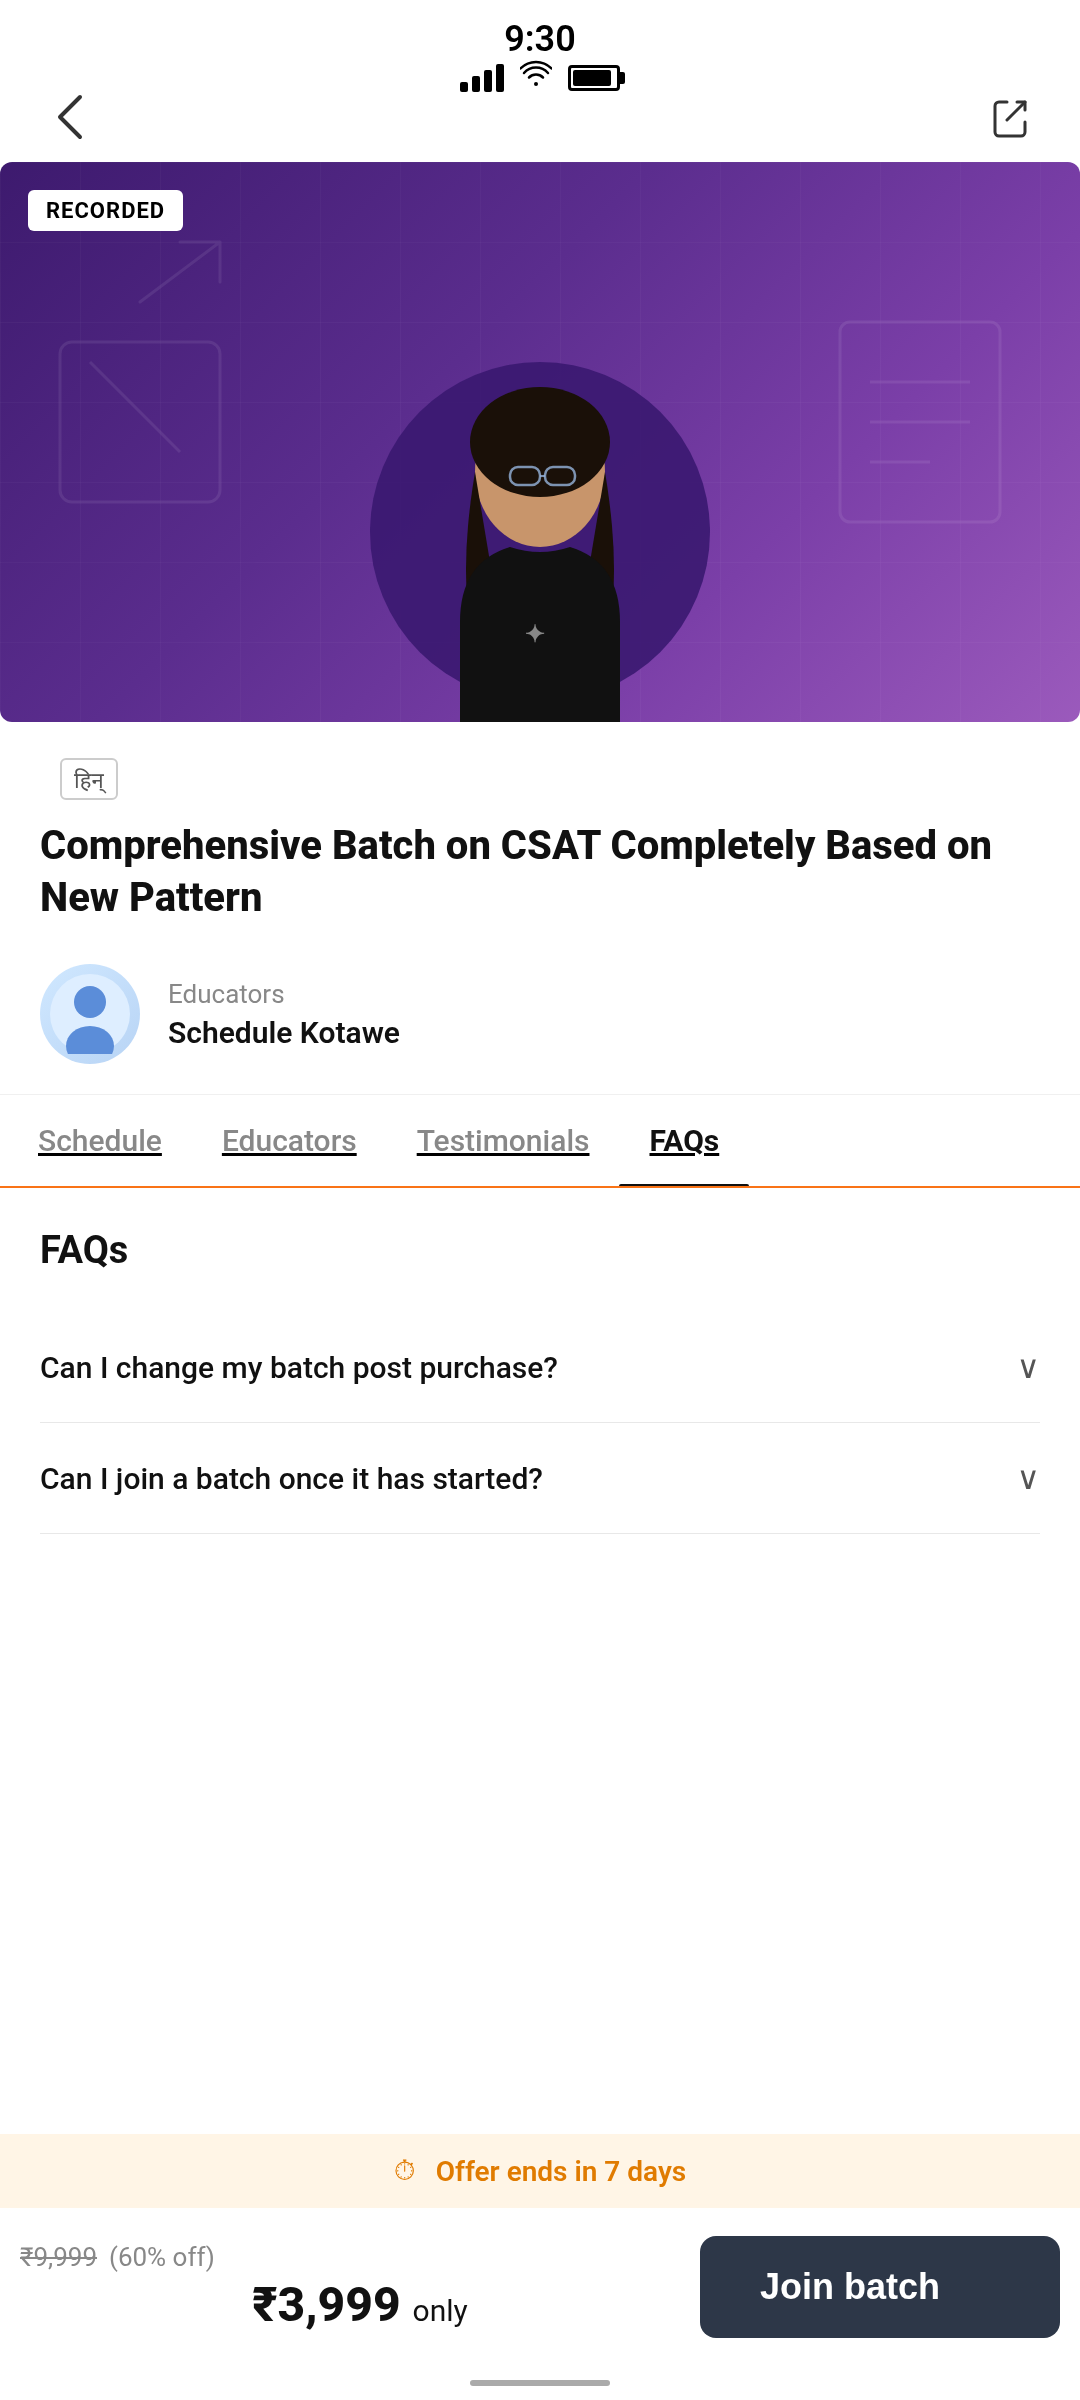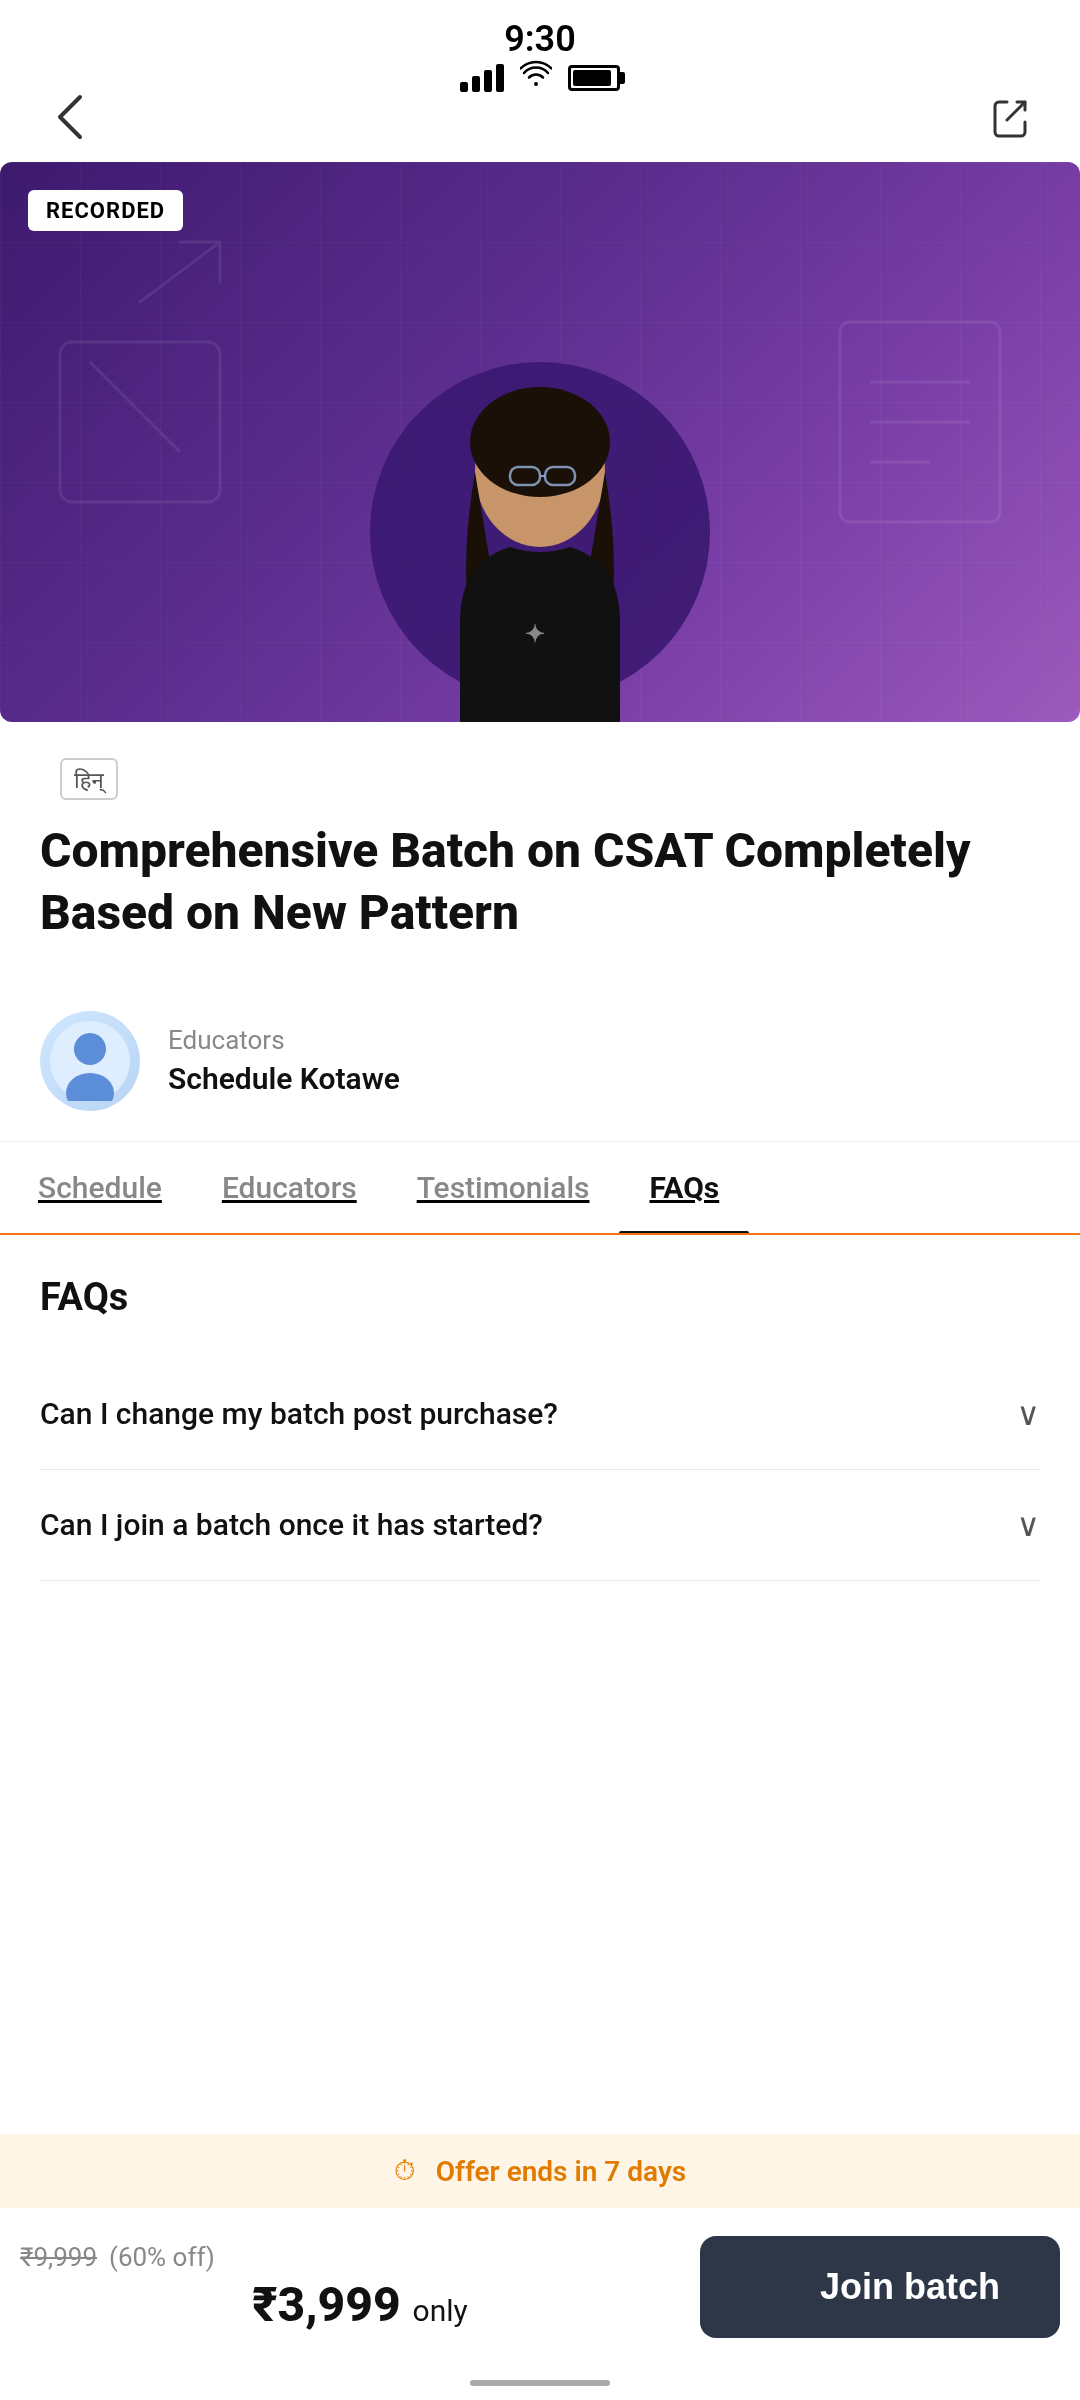--- a/index.html
+++ b/index.html
@@ -149,25 +149,25 @@
       color: #555;
       font-weight: 500;
     }
     .course-type-label {
       font-size: 24px;
       font-weight: 700;
       color: #3b7dd8;
       letter-spacing: 0.5px;
     }
     .course-title {
-      font-size: 48px;
+      font-size: 40px;
       font-weight: 800;
       color: #111;
       line-height: 1.3;
-      margin-bottom: 46px;
+      margin-bottom: 20px;
     }
 
     
     .educator-row {
       display: flex;
       align-items: center;
       gap: 28px;
       padding: 20px 40px 30px;
       border-bottom: 1px solid #f0f0f0;
     }
@@ -320,21 +320,21 @@
     .join-button {
       background: #2d3748;
       color: #fff;
       border: none;
       border-radius: 16px;
       padding: 30px 60px;
       font-size: 36px;
       font-weight: 700;
       cursor: pointer;
       min-width: 360px;
-      text-align: right;
+      text-align: left;
     }
 
     
     .home-indicator {
       display: flex;
       justify-content: center;
       padding: 14px 0;
       background: #fff;
     }
     .home-indicator-bar {

